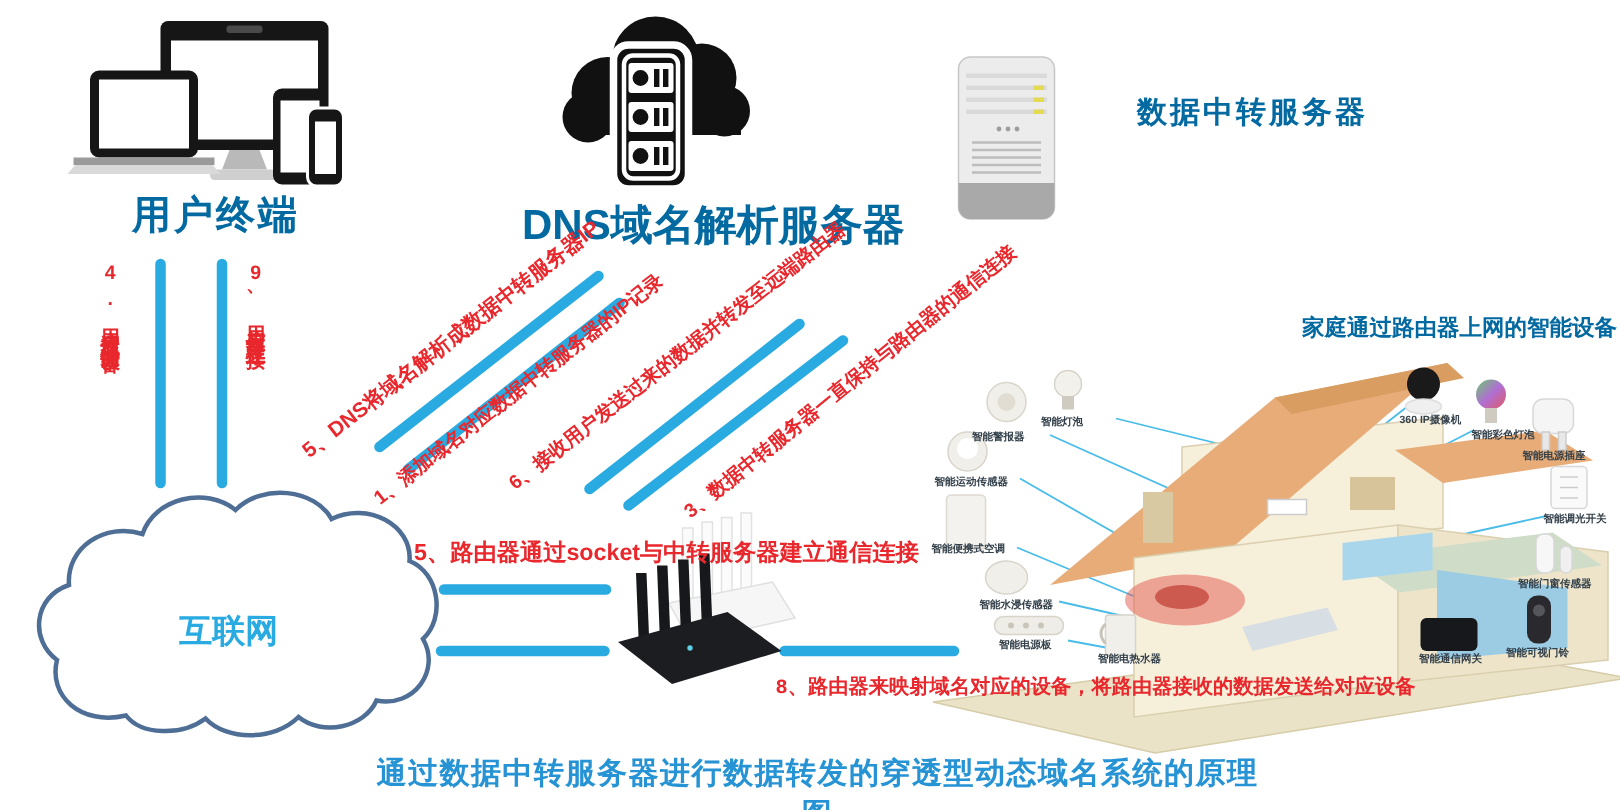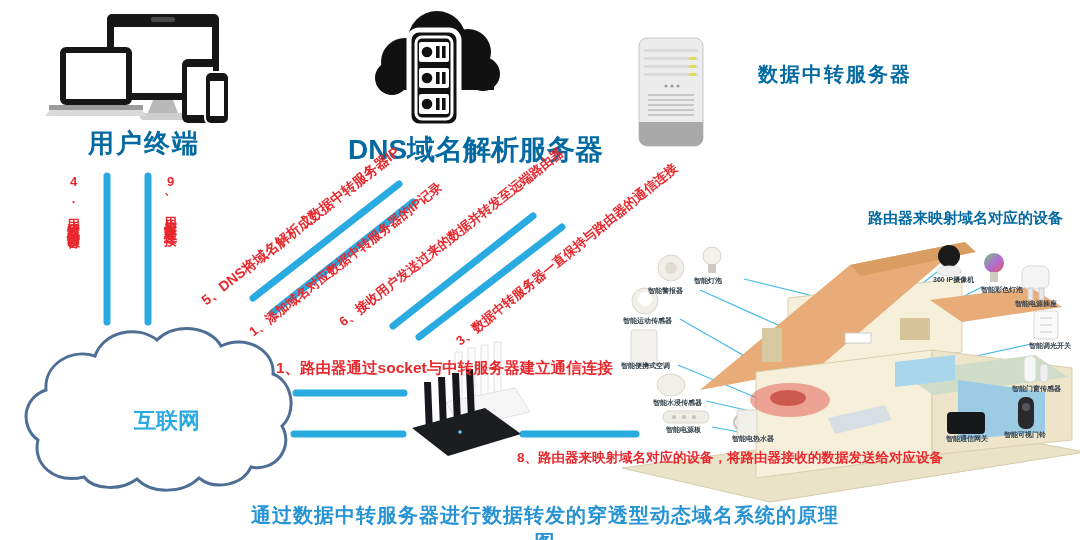--- a/index.html
+++ b/index.html
@@ -211,34 +211,34 @@
       </g>
     </g>
   </svg>
 
   <div class="abs node-label" style="left:88px;top:126px;font-size:26px;letter-spacing:2px;">用户终端</div>
 
   <div class="abs node-label" style="left:333px;top:131px;font-size:28px;margin-left:15px;">DNS域名解析服务器</div>
 
   <div class="abs node-label" style="left:758px;top:61px;font-size:20px;letter-spacing:2px;">数据中转服务器</div>
 
-  <div class="abs" style="left:105px;top:406px;width:95px;text-align:right;color:#29ABE2;font-size:22px;font-weight:bold;">互联网</div>
+  <div class="abs" style="left:105px;top:406px;width:95px;text-align:center;color:#29ABE2;font-size:22px;font-weight:bold;">互联网</div>
 
   <div class="abs red vtext" style="left:66px;top:174px;height:165px;">4.用户通过域名访问设备</div>
   <div class="abs red vtext" style="left:163px;top:174px;height:165px;">9、用户与设备建立连接</div>
 
   <div class="abs red rot" style="left:208px;top:292px;font-size:14px;">5、DNS将域名解析成数据中转服务器IP</div>
   <div class="abs red rot" style="left:256px;top:324px;">1、添加域名对应数据中转服务器的IP记录</div>
   <div class="abs red rot" style="left:346px;top:314px;">6、接收用户发送过来的数据并转发至远端路由器</div>
   <div class="abs red rot" style="left:463px;top:333px;transform:rotate(-39deg);">3、数据中转服务器一直保持与路由器的通信连接</div>
 
-  <div class="abs red" style="left:276px;top:358px;font-size:15.5px;">1、路由器通过socket与中转服务器建立通信连接</div>
-  <div class="abs red" style="left:517px;top:449px;font-size:13.5px;">8、路由器来映射域名对应的设备，将路由器接收的数据发送给对应设备</div>
-
-  <div class="abs node-label" style="left:868px;top:209px;font-size:15px;">路由器来映射域名对应的设备</div>
+  <div class="abs red" style="left:276px;top:358px;font-size:15.5px;">5、路由器通过socket与中转服务器建立通信连接</div>
+  <div class="abs red" style="left:517px;top:449px;font-size:13.5px;font-family:Liberation Mono, monospace;">8、路由器来映射域名对应的设备，将路由器接收的数据发送给对应设备</div>
+
+  <div class="abs node-label" style="left:868px;top:209px;font-size:15px;">家庭通过路由器上网的智能设备</div>
 
   <div class="abs tiny" style="left:694px;top:276px;">智能灯泡</div>
   <div class="abs tiny" style="left:648px;top:286px;">智能警报器</div>
   <div class="abs tiny" style="left:623px;top:316px;">智能运动传感器</div>
   <div class="abs tiny" style="left:621px;top:361px;">智能便携式空调</div>
   <div class="abs tiny" style="left:653px;top:398px;">智能水浸传感器</div>
   <div class="abs tiny" style="left:666px;top:425px;">智能电源板</div>
   <div class="abs tiny" style="left:732px;top:434px;">智能电热水器</div>
 
   <div class="abs tiny" style="left:933px;top:275px;">360 IP摄像机</div>

